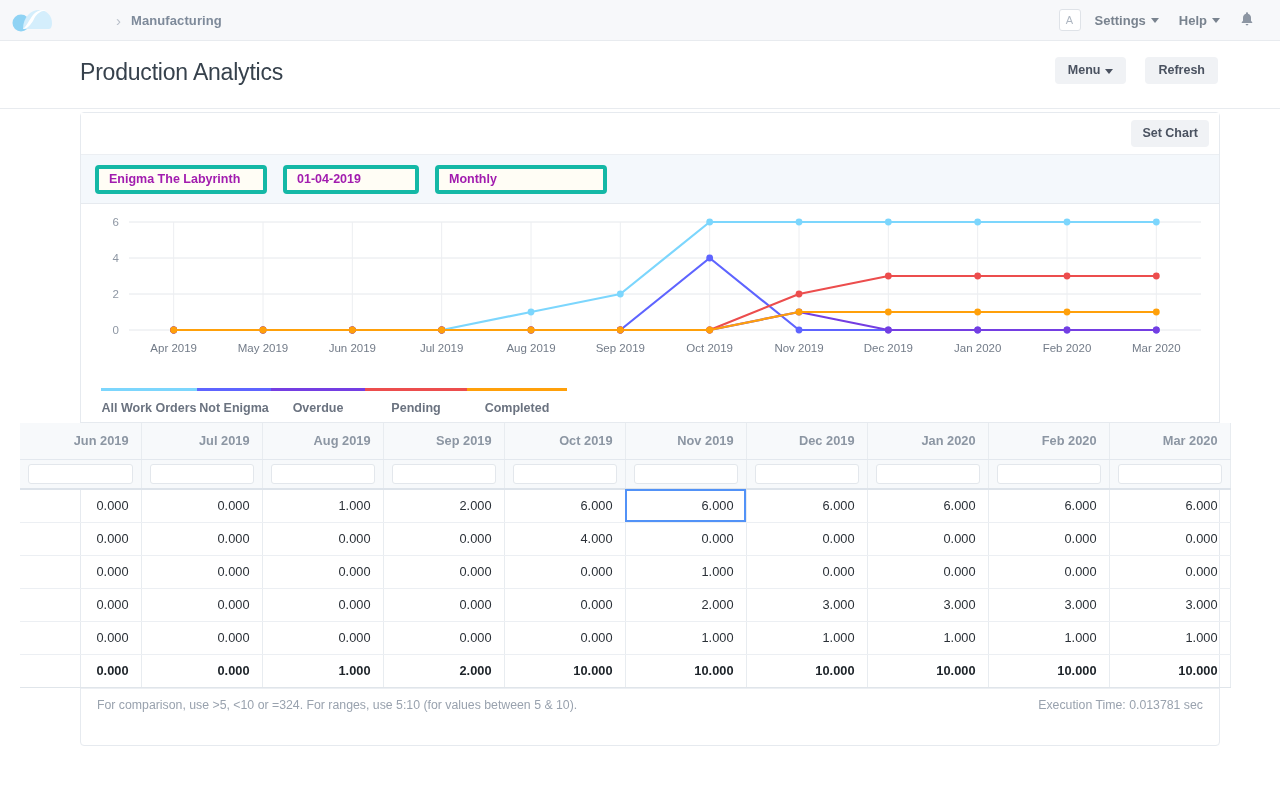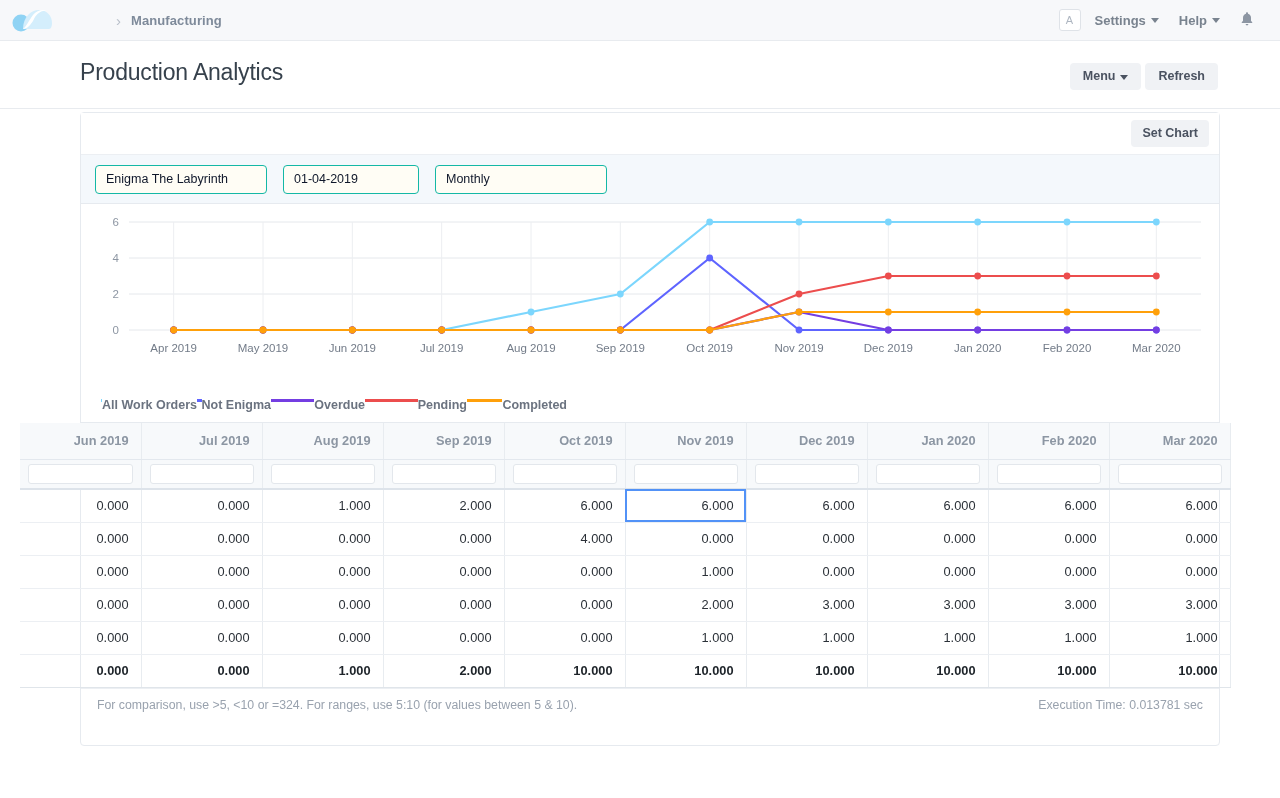--- a/index.html
+++ b/index.html
@@ -44,21 +44,21 @@
 
   
   .page-head {
     position: absolute; top: 41px; left: 0; width: 1280px; height: 68px;
     background: #fff; border-bottom: 1px solid #e8ebef;
   }
   .page-title {
     position: absolute; left: 80px; top: 18px;
     font-size: 23px; font-weight: normal; color: #36414c; letter-spacing: -.2px;
   }
-  .head-btns { position: absolute; right: 62px; top: 22px; display: flex; gap: 4px; align-items: flex-end; }
+  .head-btns { position: absolute; right: 62px; top: 16px; display: flex; gap: 19px; align-items: flex-end; }
   .btn {
     background: #f0f2f5; border: none; border-radius: 4px; color: #4a5260;
     font-size: 12.5px; font-weight: bold; padding: 7px 13px;
     font-family: "Liberation Sans", sans-serif; cursor: pointer; line-height: 1;
   }
   .btn .caret { border-top-color: #4a5260; }
 
   
   .card {
     position: absolute; left: 80px; top: 112px; width: 1140px; height: 634px;
@@ -70,34 +70,34 @@
     background: #f0f2f5; border: none; border-radius: 4px; color: #4a5260;
     font-size: 12.5px; font-weight: bold; padding: 7px 11px;
     font-family: Liberation Sans, sans-serif; cursor: pointer; line-height: 1;
   }
 
   .filter-bar {
     height: 49px; background: #f4f8fc; border-bottom: 1px solid #e6eaef;
     display: flex; align-items: center; padding-left: 14px; gap: 16px;
   }
   .filter-field {
-    height: 29px; border: 1px solid #14b8a6; border-radius: 4px;
-    background: #fffdf5; color: #0f172a; font-size: 12.5px; font-weight: normal;
+    height: 29px; border: 4px solid #14b8a6; border-radius: 4px;
+    background: #fffdf5; color: #a21caf; font-size: 12.5px; font-weight: bold;
     padding: 0 10px; display: flex; align-items: center;
     font-family: "Liberation Sans", sans-serif; outline: none;
   }
   .ff-1 { width: 172px; } .ff-2 { width: 136px; } .ff-3 { width: 172px; } .ff-4 { width: 172px; }
 
   
   .chart-zone { position: relative; height: 218px; background: #fff; }
   .chart-svg { position: absolute; left: 0; top: 0; }
   .legend {
     position: absolute; left: 20px; top: 184px; display: flex;
   }
-  .legend-item { display: flex; flex-direction: row; align-items: center; }
+  .legend-item { display: flex; flex-direction: column; align-items: center; }
   .legend-bar { height: 3px; width: 100%; border-radius: 0; }
   .legend-label {
     font-size: 12.5px; font-weight: bold; color: #6b7380; margin-top: 10px; white-space: nowrap;
   }
 
   
   .table-zone { position: relative; background: #fff; border-top: 1px solid #e6eaef; }
   table.grid { border-collapse: collapse; table-layout: fixed; width: 1199px; margin-left: -61px; }
   table.grid th, table.grid td {
     border-right: 1px solid #e8ecf0; border-bottom: 1px solid #eceff3;

